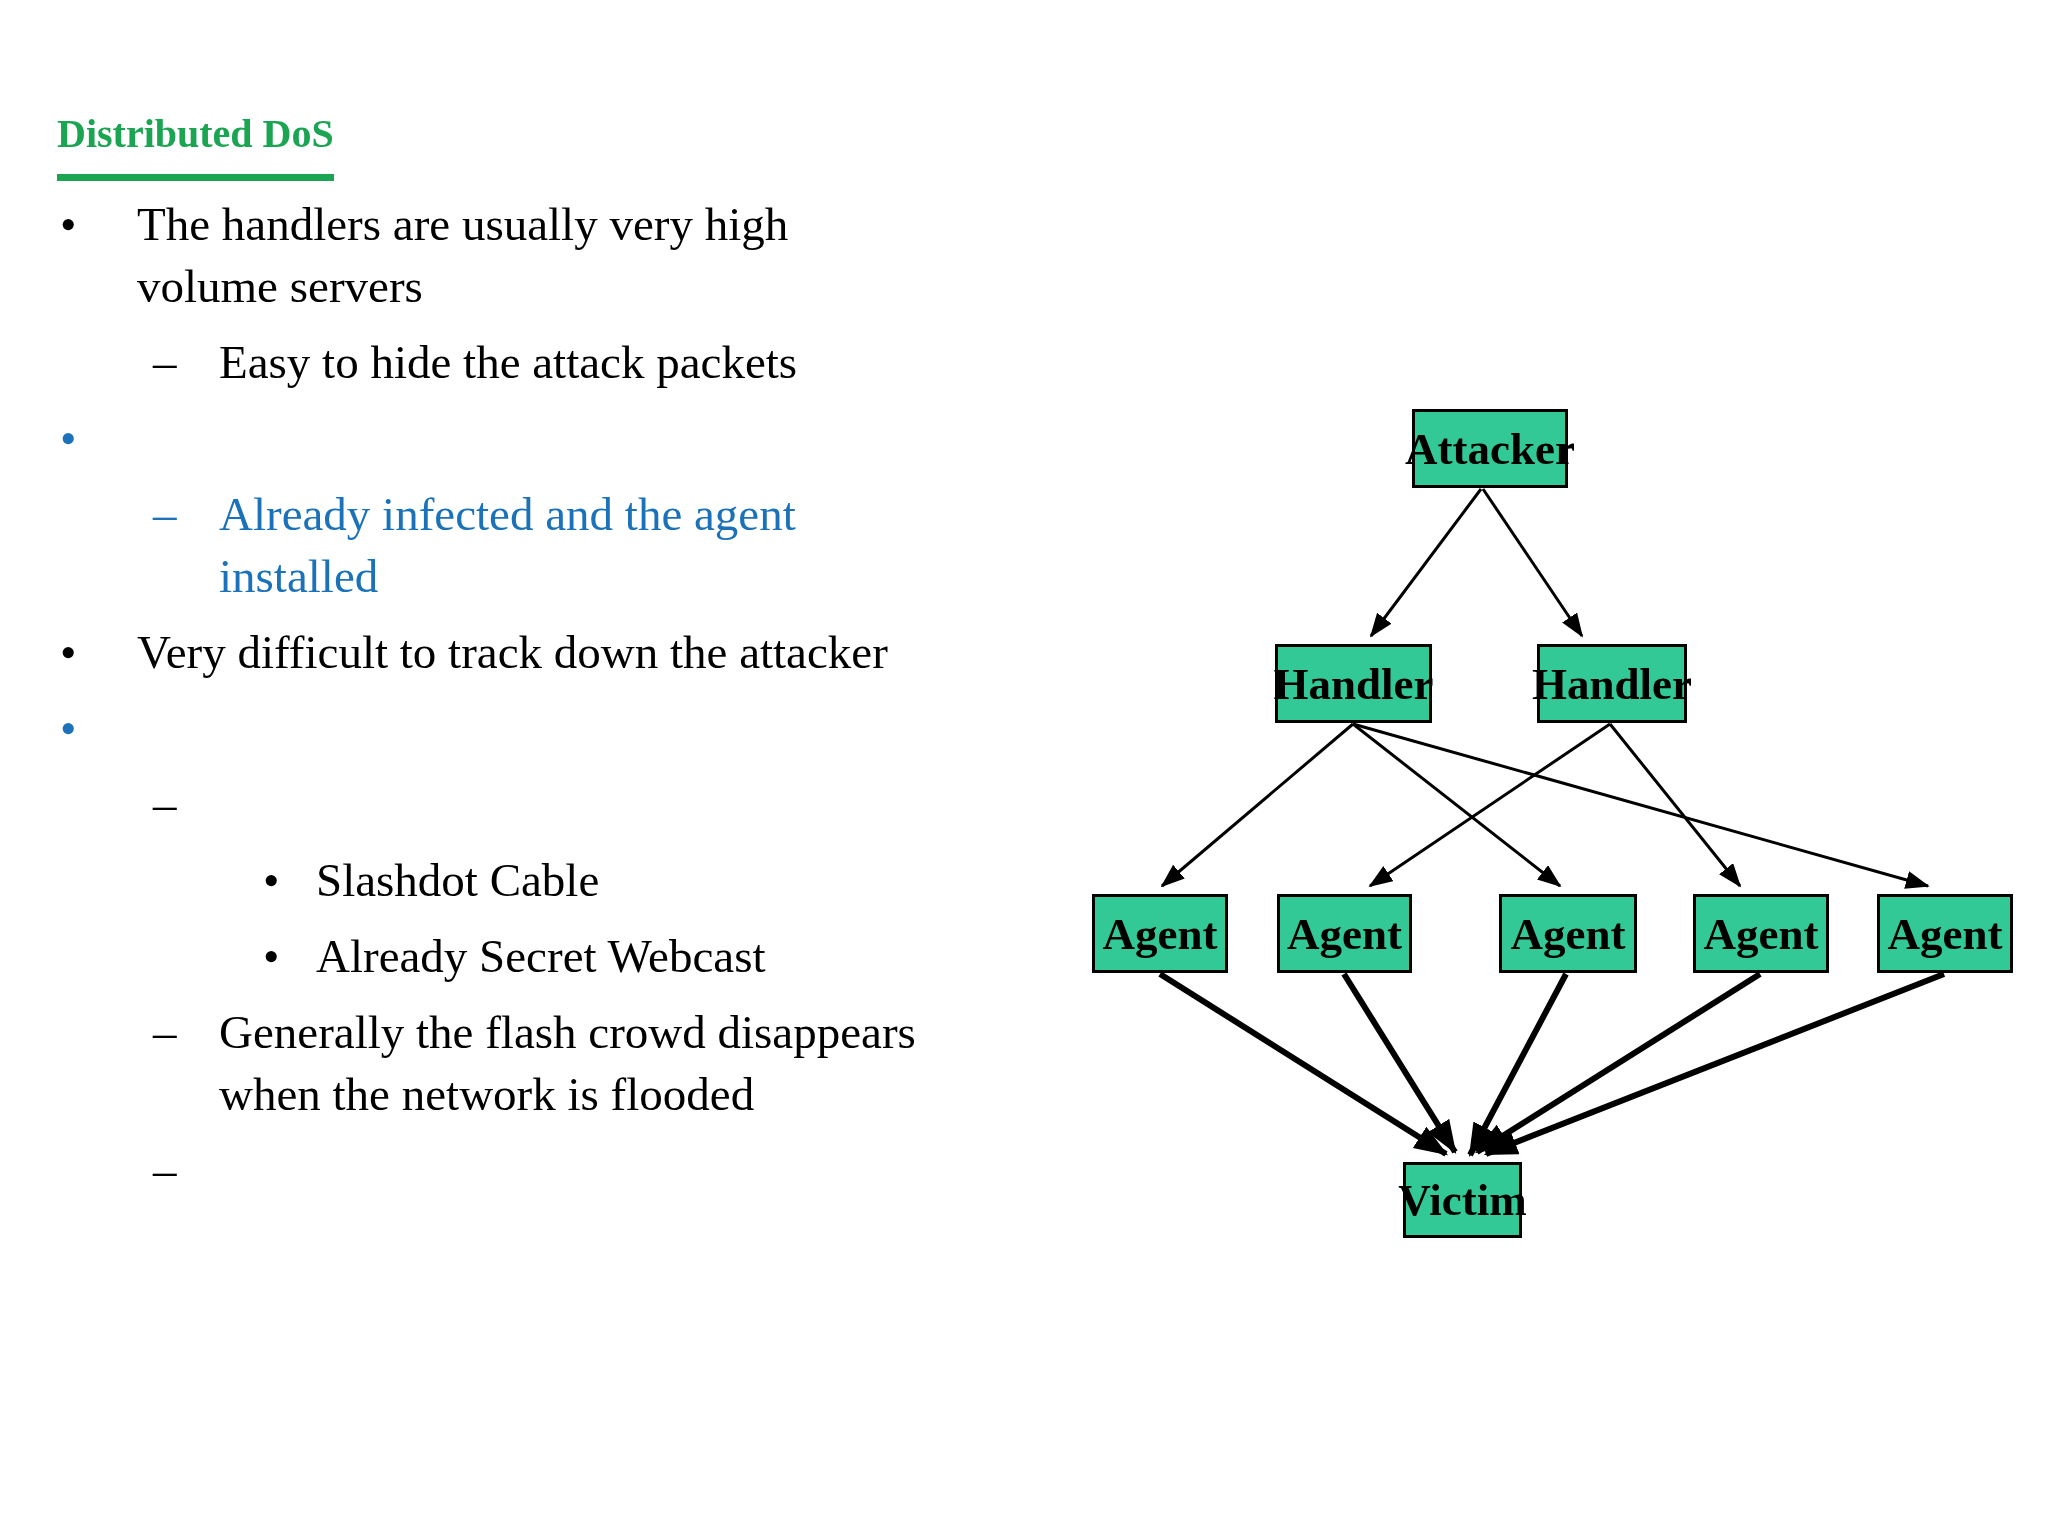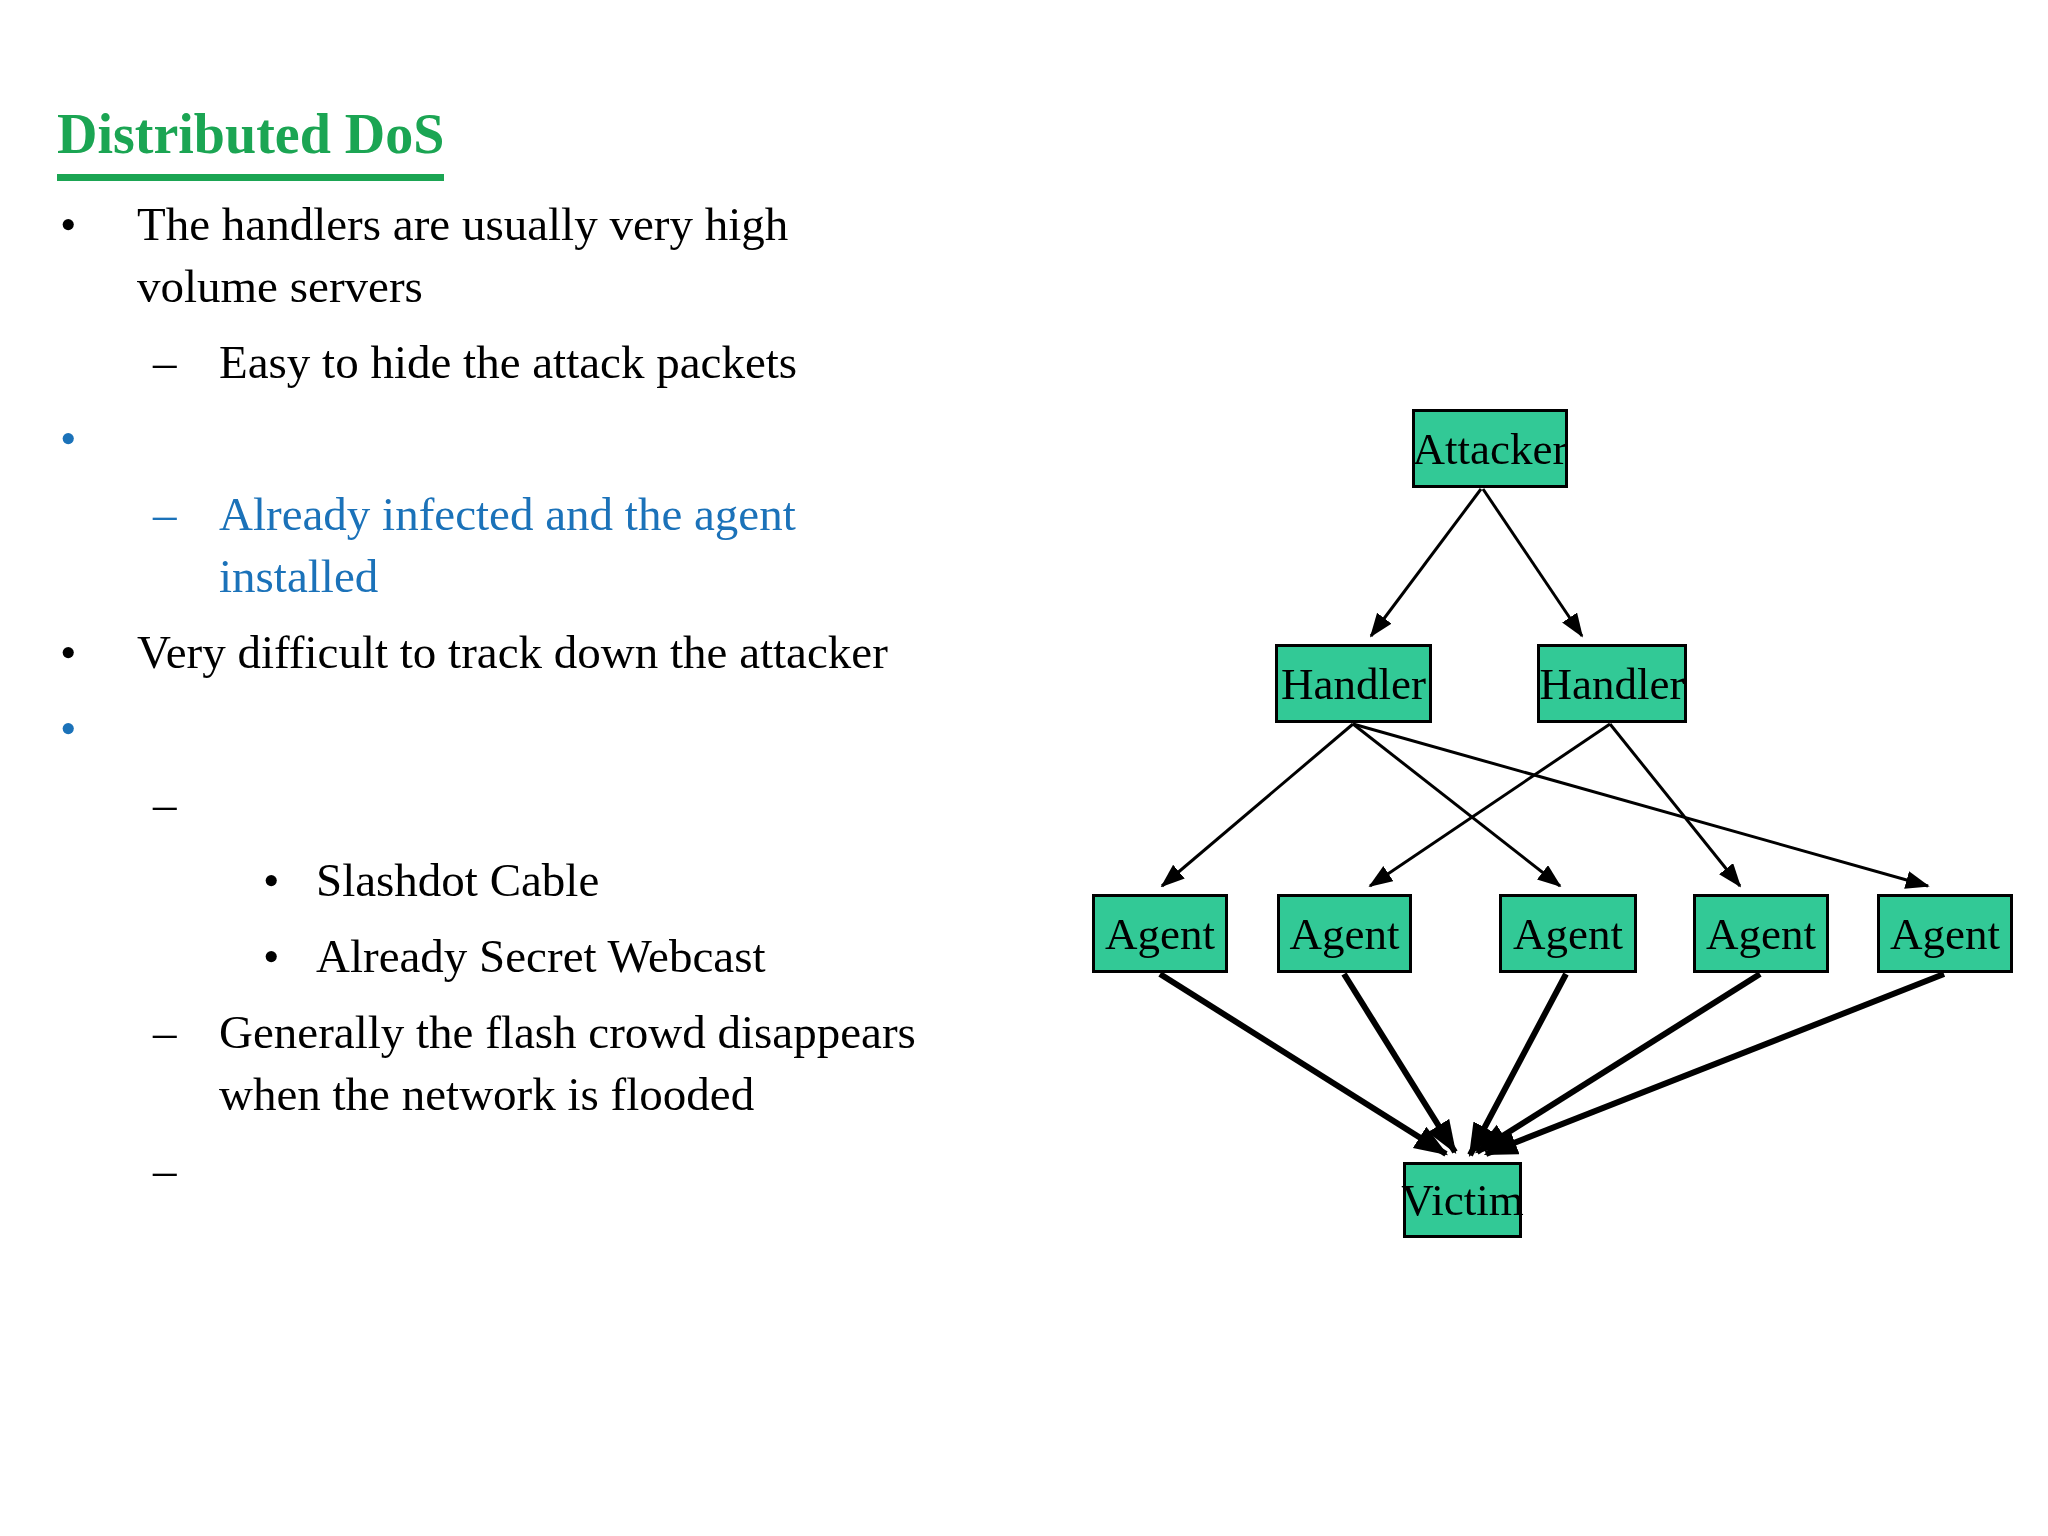--- a/index.html
+++ b/index.html
@@ -2,37 +2,37 @@
 <html><head>
 <meta charset="utf-8">
 <style>
   html,body{margin:0;padding:0;background:#ffffff;}
   body{width:2048px;height:1536px;overflow:hidden;
        font-family:"Liberation Serif","DejaVu Serif",serif;}
   .slide{position:relative;width:2048px;height:1536px;background:#ffffff;}
 
   
   .textcol{position:absolute;left:57px;top:102px;width:1070px;}
-  .title{display:inline-block;font-size:56px;font-weight:bold;line-height:64px;
+  .title{display:inline-block;font-size:40px;font-weight:bold;line-height:64px;
          color:#1BA553;padding-bottom:8px;border-bottom:7px solid #1BA553;
          margin-bottom:12px;}
   .item{display:flex;align-items:flex-start;font-size:47px;line-height:62px;
         margin-bottom:14px;color:#000000;}
   .item .mk{flex:0 0 auto;display:inline-block;}
   .item .tx{white-space:pre-line;}
   .l1{padding-left:3px;}  .l1 .mk{width:77px;}
   .l2{padding-left:96px;} .l2 .mk{width:66px;}
   .l3{padding-left:206px;}.l3 .mk{width:53px;}
   .blue{color:#1B72B9;}
 
   
   .edges{position:absolute;left:0;top:0;width:2048px;height:1536px;}
   .node{position:absolute;box-sizing:border-box;background:#32C996;
         border:3px solid #000000;display:flex;align-items:center;justify-content:center;
-        font-size:45px;color:#000000;white-space:nowrap;}
+        font-size:45px;color:#000000;white-space:nowrap;font-weight:bold;}
   .attacker{left:1412px;top:409px;width:156px;height:79px;}
   .handler1{left:1275px;top:644px;width:157px;height:79px;}
   .handler2{left:1537px;top:644px;width:150px;height:79px;}
   .agent1{left:1092px;top:894px;width:136px;height:79px;}
   .agent2{left:1277px;top:894px;width:135px;height:79px;}
   .agent3{left:1499px;top:894px;width:138px;height:79px;}
   .agent4{left:1693px;top:894px;width:136px;height:79px;}
   .agent5{left:1877px;top:894px;width:136px;height:79px;}
   .victim{left:1403px;top:1162px;width:119px;height:76px;}
 </style>

